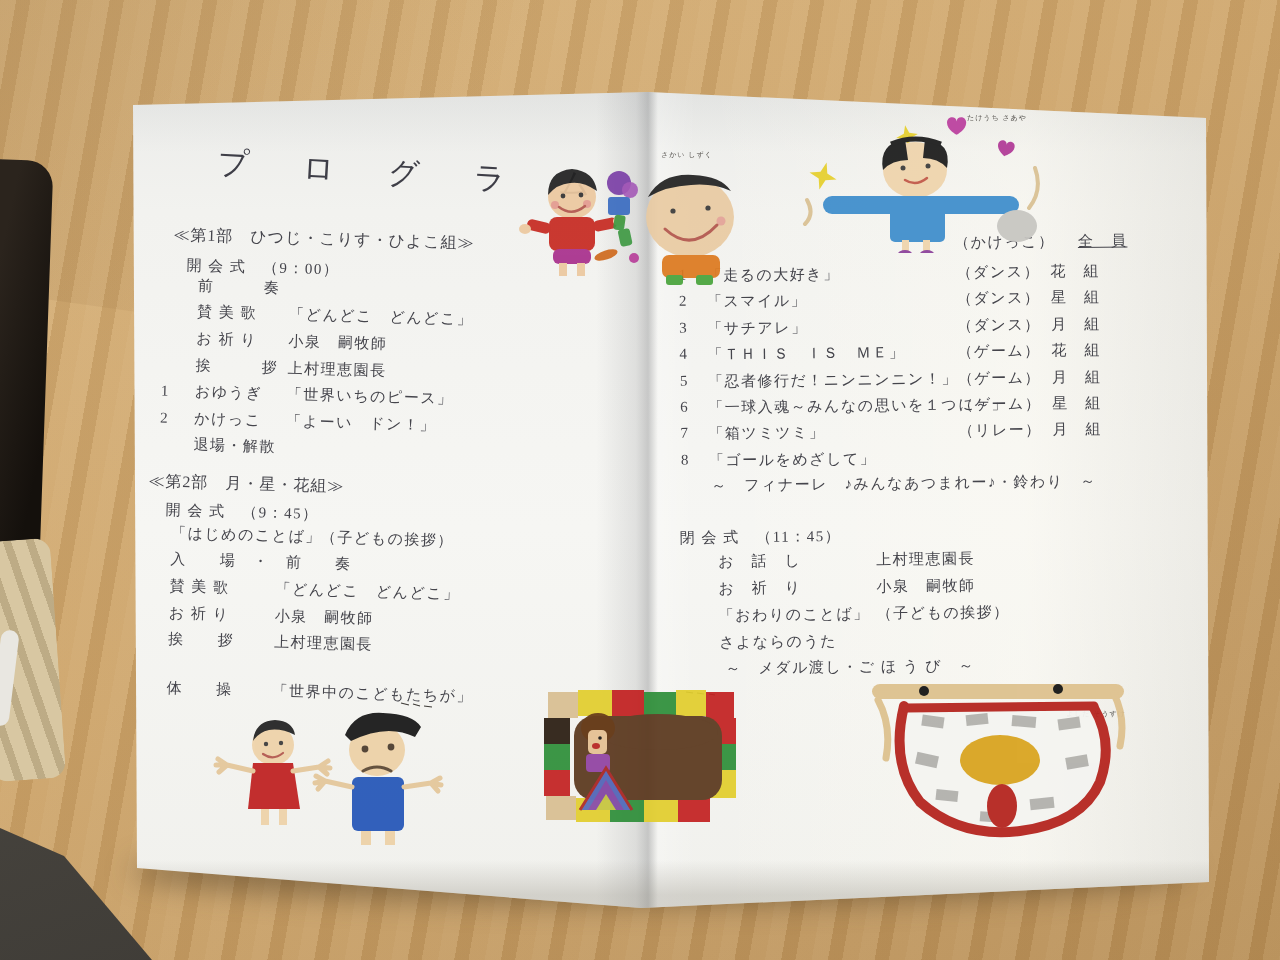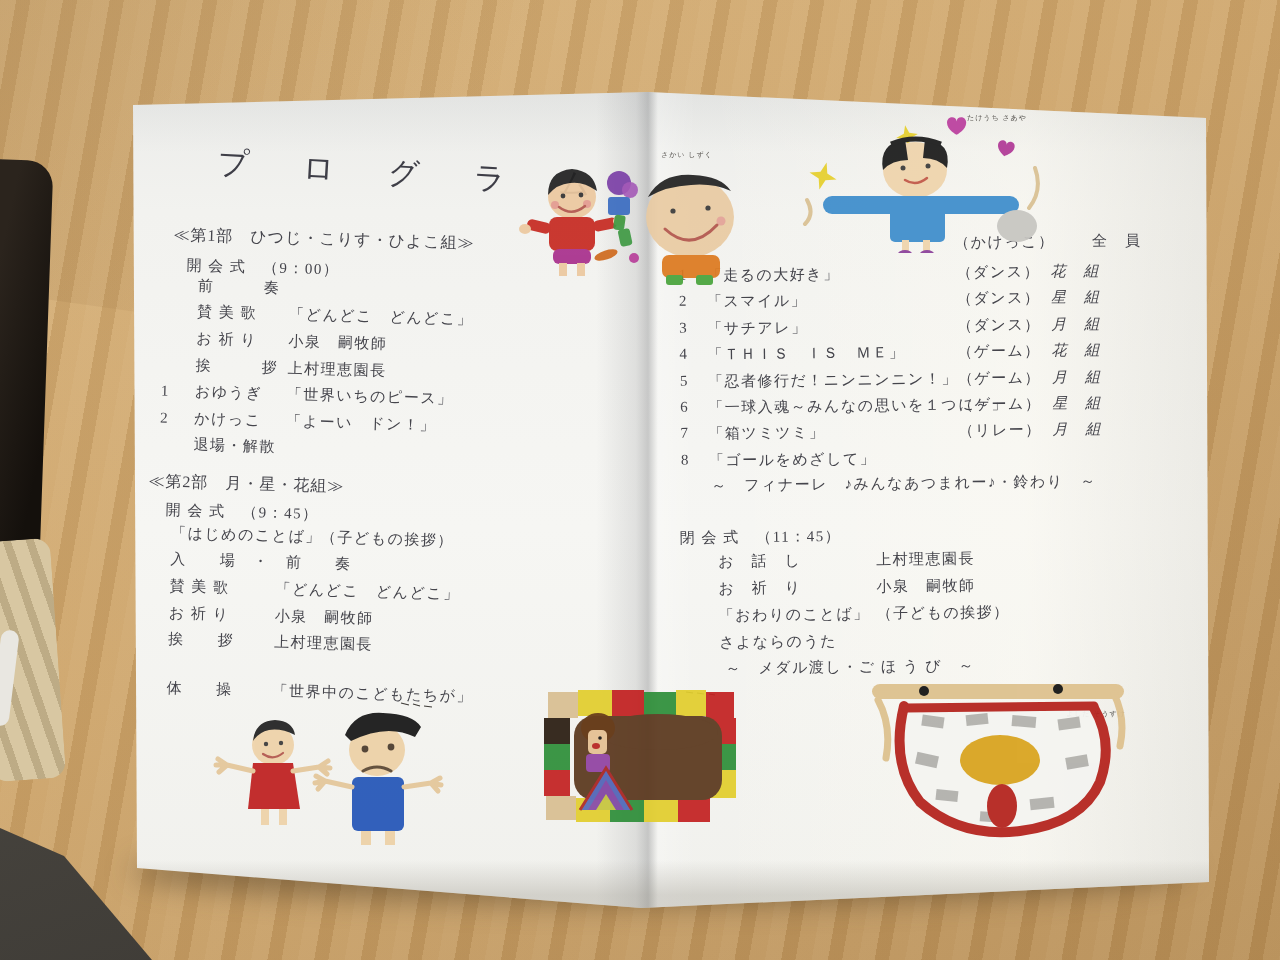--- a/index.html
+++ b/index.html
@@ -48,27 +48,27 @@
   .h2{left:8px;top:331px;}
   .open2{position:absolute;left:26px;top:360px;}
   .rows2{position:absolute;left:32px;top:379px;width:340px;}
   .rowP{display:flex;align-items:center;height:26.6px;}
   .rowP .lab{width:106px;}
   .rowP.wide .lab{width:150px;}
   .taiso{position:absolute;left:32px;top:538px;display:flex;}
   .taiso .lab{width:106px;}
 
   .lead{position:absolute;left:286px;top:9px;}
-  .lead .grp{margin-left:32px;}
+  .lead .grp{margin-left:18px;text-decoration:underline;}
   .items{position:absolute;left:10px;top:36px;width:475px;}
   .item{position:relative;height:26.4px;}
   .item .num{position:absolute;left:0;top:3px;}
   .item .ttl{position:absolute;left:28px;top:3px;}
   .item .cat{position:absolute;left:278px;top:3px;}
-  .item .grp{position:absolute;left:372px;top:3px;font-style:italic;}
+  .item .grp{position:absolute;left:372px;top:3px;}
   .finale{position:absolute;left:40px;top:249px;}
   .closing-h{position:absolute;left:8px;top:301px;}
   .crows{position:absolute;left:46px;top:321px;width:430px;}
   .crow{display:flex;align-items:center;height:27px;}
   .crow .lab{width:158px;}
   .medal{position:absolute;left:52px;top:432px;}
 
   .d{position:absolute;}
   .d1{left:515px;top:145px;width:230px;height:140px;}
   .d2{left:795px;top:108px;width:250px;height:145px;}

